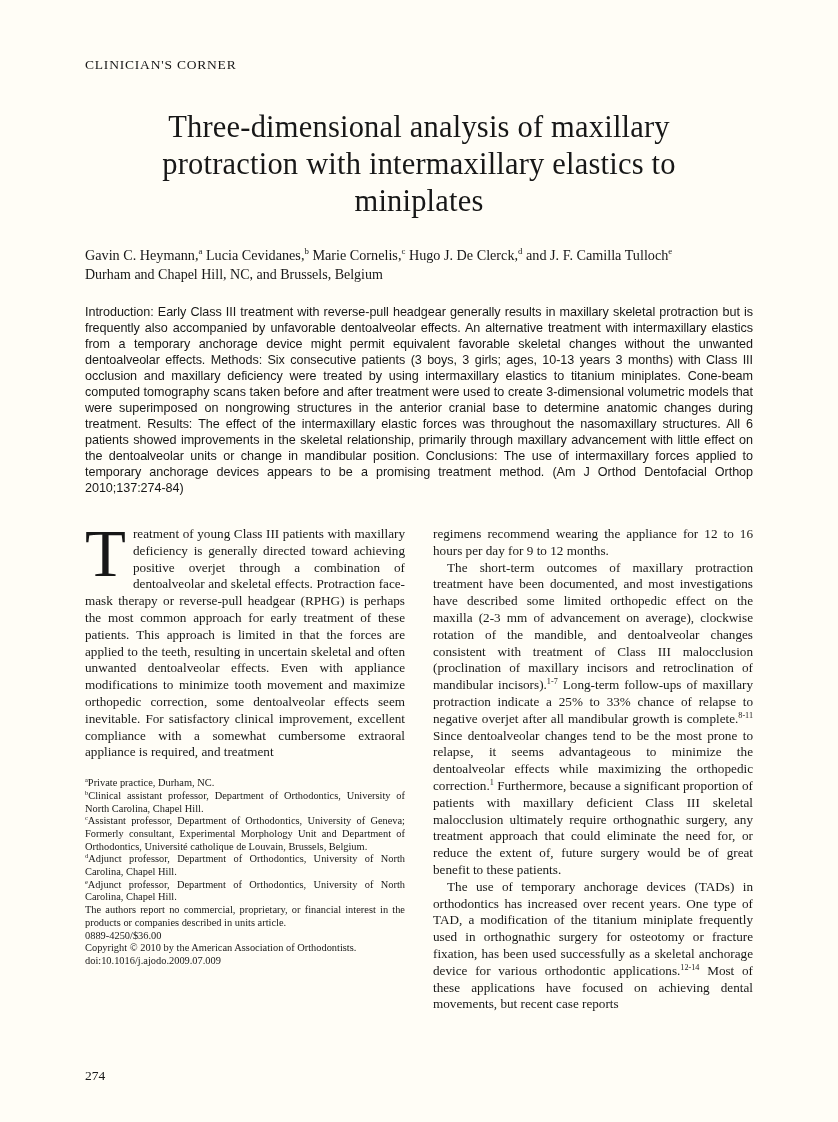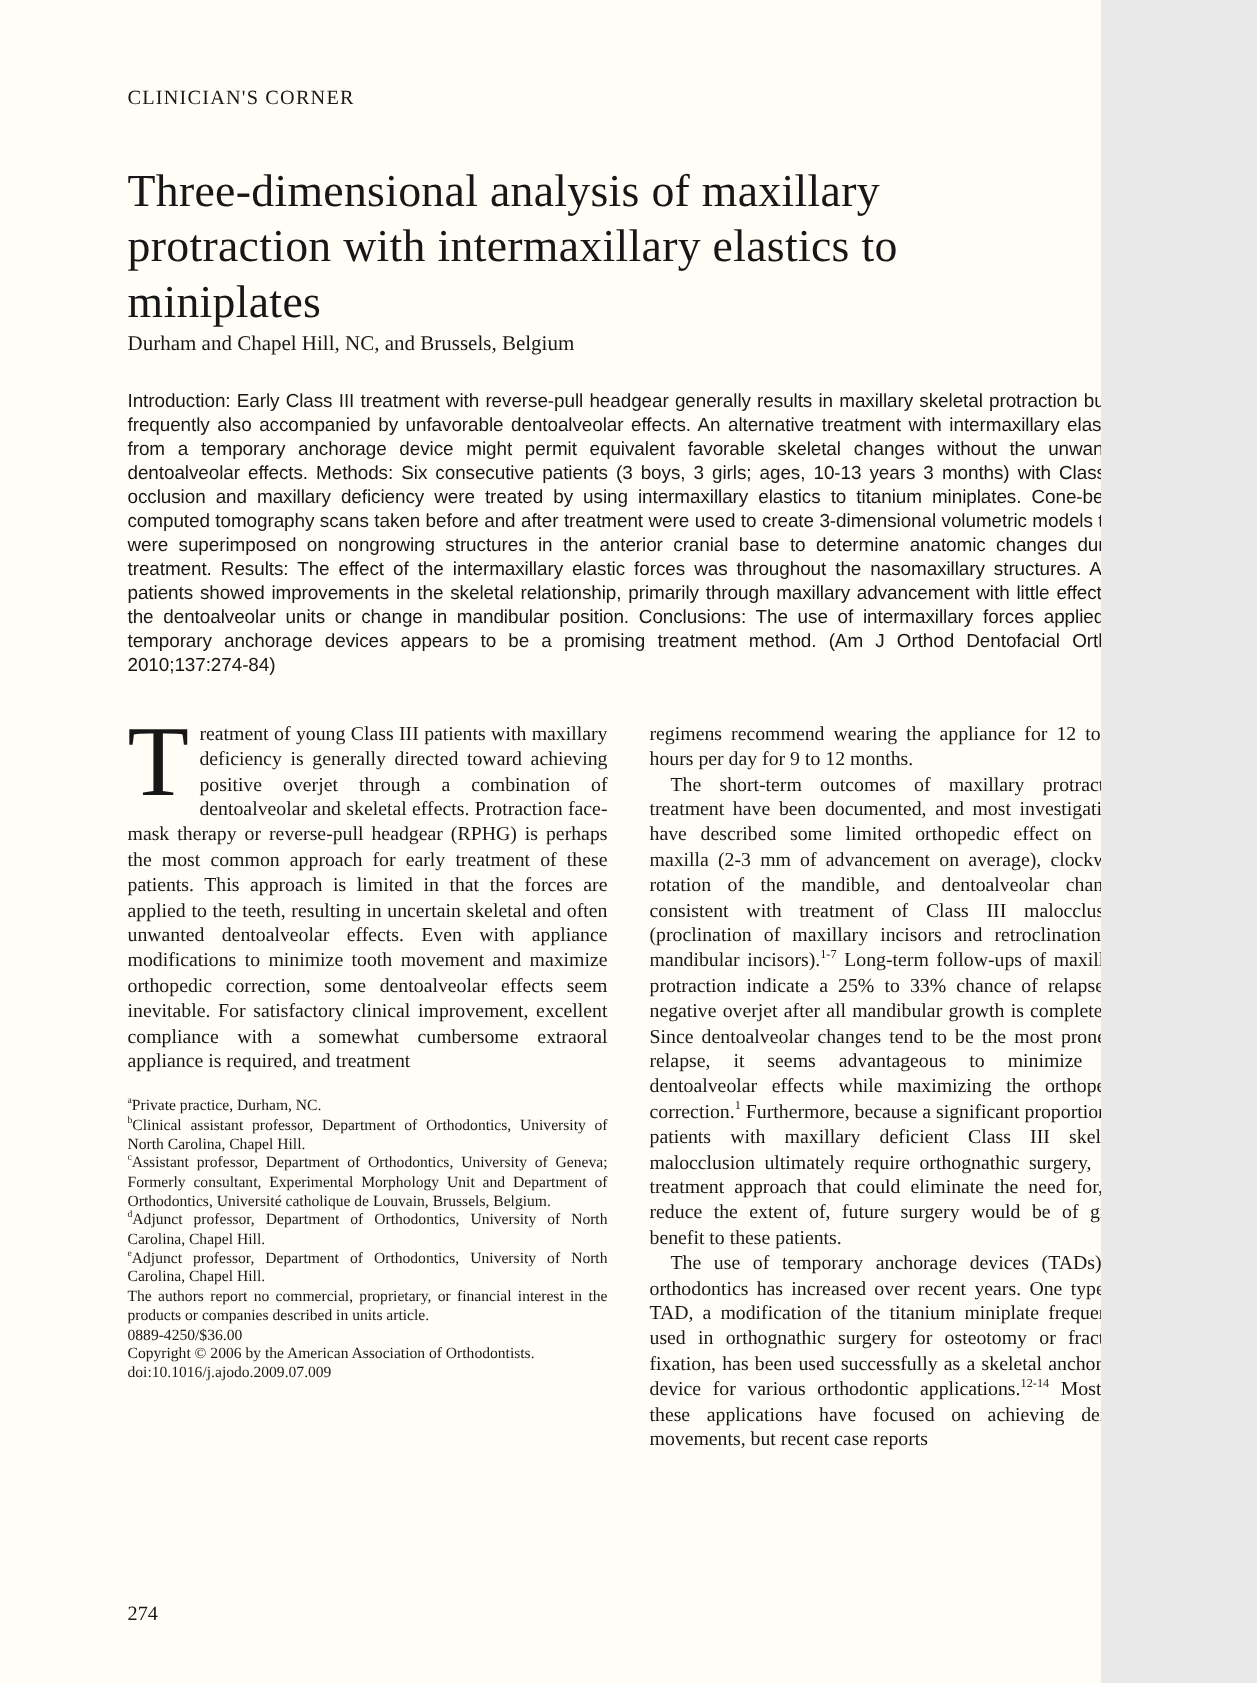--- a/index.html
+++ b/index.html
@@ -4,21 +4,21 @@
 <style>
   * { margin: 0; padding: 0; box-sizing: border-box; }
   html, body { margin: 0; padding: 0; }
   body {
     width: 838px;
     background: #e9e9e9;
     font-family: "Liberation Serif", serif;
   }
   .page {
     position: relative;
-    width: 734px;
+    width: 838px;
     height: 1122px;
     background: var(--background, #fffdf6);
     color: var(--text, #171717);
     overflow: hidden;
   }
   .content {
     position: absolute;
     left: 85px;
     top: 0;
     width: 668px;
@@ -28,21 +28,21 @@
     font-size: 13.5px;
     letter-spacing: 0.8px;
   }
   .title {
     margin-top: 36px;
     font-size: 30.5px;
     font-weight: 400;
     line-height: 37px;
     letter-spacing: 0.2px;
   }
-  .title .title-line { display: block; }
+  .title .title-line { display: block; text-align: center; }
   .authors {
     margin-top: 26px;
     font-size: 14.2px;
     line-height: 19px;
   }
   .affiliation {
     font-size: 14px;
     line-height: 19px;
   }
   sup {
@@ -105,38 +105,39 @@
   <div class="content">
 
     <div class="section-header">CLINICIAN'S CORNER</div>
 
     <h1 class="title">
       <span class="title-line">Three-dimensional analysis of maxillary</span>
       <span class="title-line">protraction with intermaxillary elastics to</span>
       <span class="title-line">miniplates</span>
     </h1>
 
+    <div class="authors">Gavin C. Heymann,<sup>a</sup> Lucia Cevidanes,<sup>b</sup> Marie Cornelis,<sup>c</sup> Hugo J. De Clerck,<sup>d</sup> and J. F. Camilla Tulloch<sup>e</sup></div>
     <div class="affiliation">Durham and Chapel Hill, NC, and Brussels, Belgium</div>
 
     <p class="abstract">Introduction: Early Class III treatment with reverse-pull headgear generally results in maxillary skeletal protraction but is frequently also accompanied by unfavorable dentoalveolar effects. An alternative treatment with intermaxillary elastics from a temporary anchorage device might permit equivalent favorable skeletal changes without the unwanted dentoalveolar effects. Methods: Six consecutive patients (3 boys, 3 girls; ages, 10-13 years 3 months) with Class III occlusion and maxillary deficiency were treated by using intermaxillary elastics to titanium miniplates. Cone-beam computed tomography scans taken before and after treatment were used to create 3-dimensional volumetric models that were superimposed on nongrowing structures in the anterior cranial base to determine anatomic changes during treatment. Results: The effect of the intermaxillary elastic forces was throughout the nasomaxillary structures. All 6 patients showed improvements in the skeletal relationship, primarily through maxillary advancement with little effect on the dentoalveolar units or change in mandibular position. Conclusions: The use of intermaxillary forces applied to temporary anchorage devices appears to be a promising treatment method. (Am J Orthod Dentofacial Orthop 2010;137:274-84)</p>
 
     <div class="columns">
 
       <div class="column">
         <p class="body-par"><span class="dropcap">T</span><span>reatment of young Class III patients with maxillary deficiency is generally directed toward achieving positive overjet through a combination of dentoalveolar and skeletal effects. Protraction face-mask therapy or reverse-pull headgear (RPHG) is perhaps the most common approach for early treatment of these patients. This approach is limited in that the forces are applied to the teeth, resulting in uncertain skeletal and often unwanted dentoalveolar effects. Even with appliance modifications to minimize tooth movement and maximize orthopedic correction, some dentoalveolar effects seem inevitable. For satisfactory clinical improvement, excellent compliance with a somewhat cumbersome extraoral appliance is required, and treatment</span></p>
 
         <div class="footnotes">
           <p class="footnote"><sup>a</sup>Private practice, Durham, NC.</p>
           <p class="footnote"><sup>b</sup>Clinical assistant professor, Department of Orthodontics, University of North Carolina, Chapel Hill.</p>
           <p class="footnote"><sup>c</sup>Assistant professor, Department of Orthodontics, University of Geneva; Formerly consultant, Experimental Morphology Unit and Department of Orthodontics, Université catholique de Louvain, Brussels, Belgium.</p>
           <p class="footnote"><sup>d</sup>Adjunct professor, Department of Orthodontics, University of North Carolina, Chapel Hill.</p>
           <p class="footnote"><sup>e</sup>Adjunct professor, Department of Orthodontics, University of North Carolina, Chapel Hill.</p>
           <p class="footnote">The authors report no commercial, proprietary, or financial interest in the products or companies described in units article.</p>
           <p class="footnote">0889-4250/$36.00</p>
-          <p class="footnote">Copyright © 2006 by the American Association of Orthodontists.</p>
+          <p class="footnote">Copyright © 2010 by the American Association of Orthodontists.</p>
           <p class="footnote">doi:10.1016/j.ajodo.2009.07.009</p>
         </div>
       </div>
 
       <div class="column">
         <p class="body-par">regimens recommend wearing the appliance for 12 to 16 hours per day for 9 to 12 months.</p>
         <p class="body-par indent">The short-term outcomes of maxillary protraction treatment have been documented, and most investigations have described some limited orthopedic effect on the maxilla (2-3 mm of advancement on average), clockwise rotation of the mandible, and dentoalveolar changes consistent with treatment of Class III malocclusion (proclination of maxillary incisors and retroclination of mandibular incisors).<sup>1-7</sup> Long-term follow-ups of maxillary protraction indicate a 25% to 33% chance of relapse to negative overjet after all mandibular growth is complete.<sup>8-11</sup> Since dentoalveolar changes tend to be the most prone to relapse, it seems advantageous to minimize the dentoalveolar effects while maximizing the orthopedic correction.<sup>1</sup> Furthermore, because a significant proportion of patients with maxillary deficient Class III skeletal malocclusion ultimately require orthognathic surgery, any treatment approach that could eliminate the need for, or reduce the extent of, future surgery would be of great benefit to these patients.</p>
         <p class="body-par indent">The use of temporary anchorage devices (TADs) in orthodontics has increased over recent years. One type of TAD, a modification of the titanium miniplate frequently used in orthognathic surgery for osteotomy or fracture fixation, has been used successfully as a skeletal anchorage device for various orthodontic applications.<sup>12-14</sup> Most of these applications have focused on achieving dental movements, but recent case reports</p>
       </div>
 

